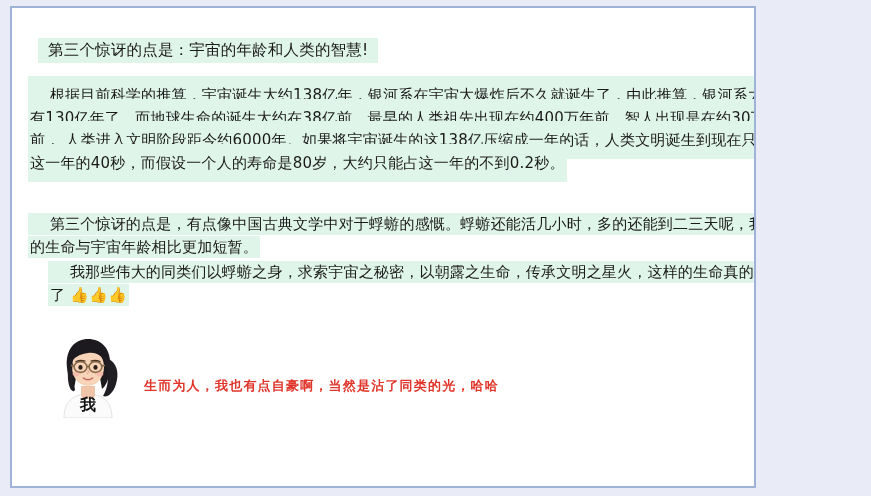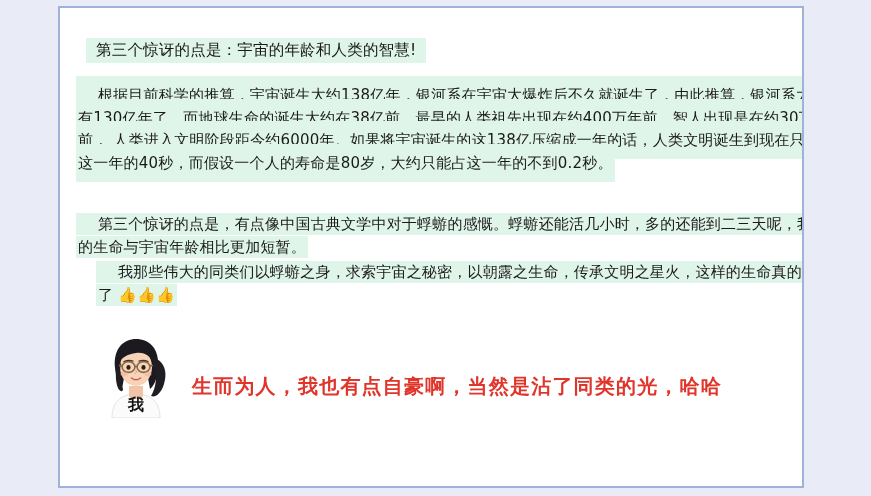--- a/index.html
+++ b/index.html
@@ -27,21 +27,20 @@
   #slide-frame {
     position: absolute;
     left: 10px;
     top: 6px;
     width: 746px;
     height: 482px;
     box-sizing: border-box;
     border: 2px solid #9fb2d8;
     background: #bef264;
     overflow: hidden;
-    margin-left: 48px;
   }
 
   #slide-canvas {
     position: absolute;
     inset: 0;
     overflow: hidden;
     background:
       linear-gradient(
         118deg,
         #3ef2a3 0%,
@@ -153,21 +152,21 @@
   #avatar {
     position: relative;
     width: 76px;
     height: 84px;
     flex: 0 0 auto;
   }
   #avatar svg { display: block; }
 
   #signature-text {
     font-family: Liberation Mono, monospace;
-    font-size: 20px;
+    font-size: 13px;
     font-weight: 700;
     color: #e0352b;
     letter-spacing: 1.2px;
     white-space: nowrap;
     margin-top: 20px;
   }
 </style>
 </head>
 <body>
 

